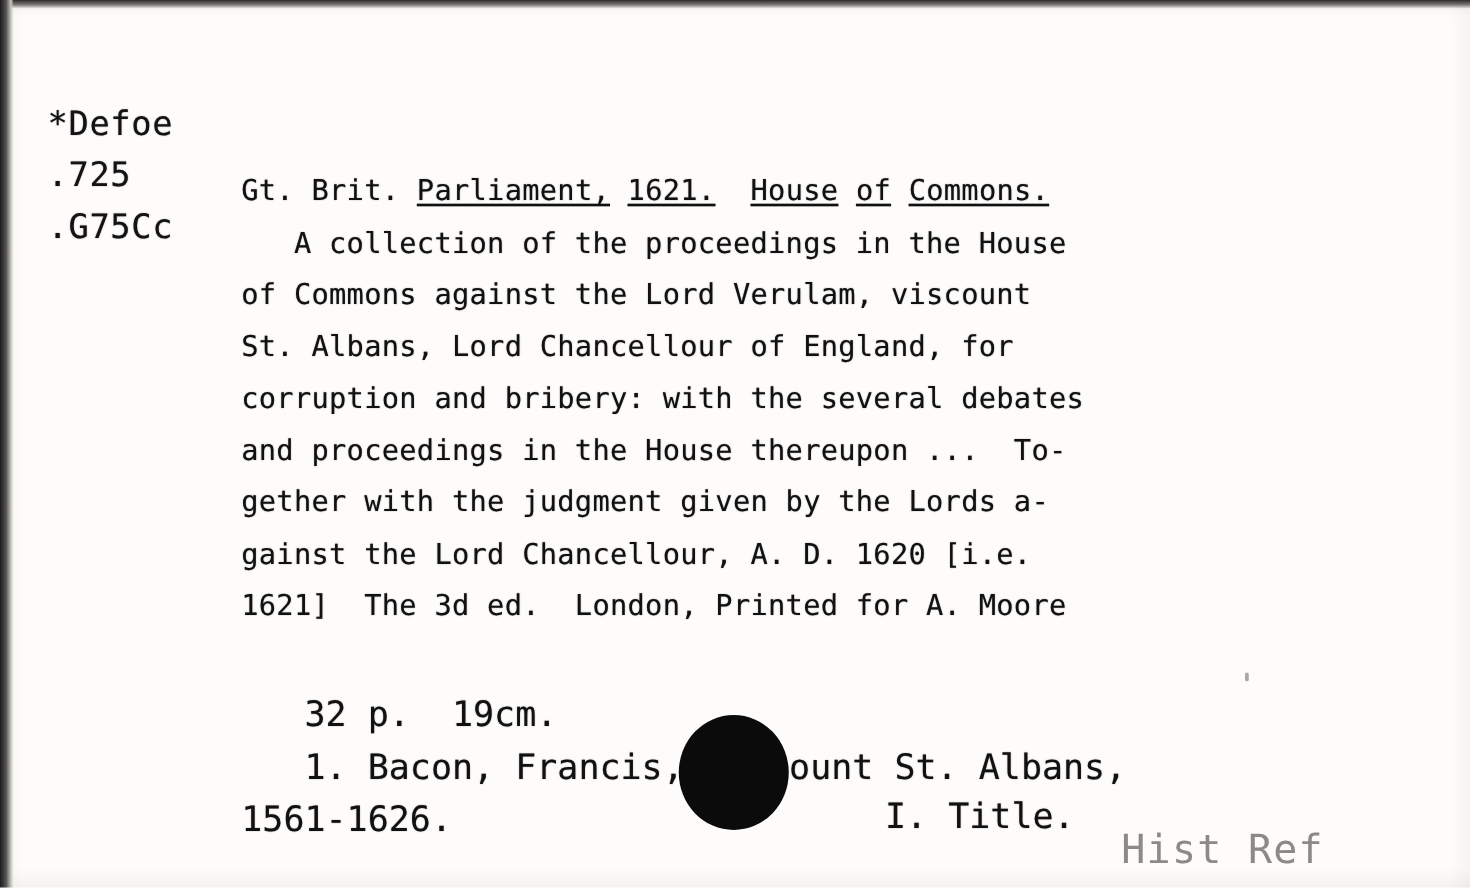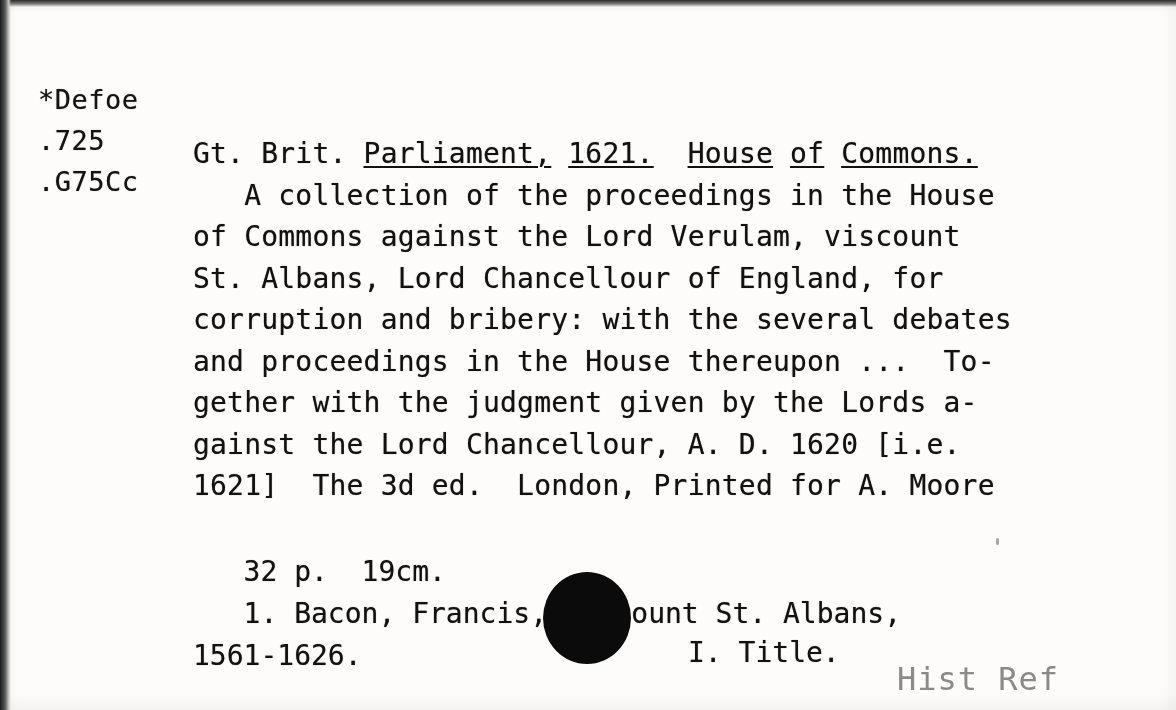--- a/index.html
+++ b/index.html
@@ -71,21 +71,21 @@
   #callnum .cn-indent {
     padding-left: 14px;
   }
 
   
   #body-block {
     position: absolute;
     left: 193px;
     top: 133px;
     width: 965px;
-    font-size: 28px;
+    font-size: 23px;
     line-height: 41.5px;
     color: #111111;
     letter-spacing: 0.2px;
     text-shadow: 0 0 1px rgba(0,0,0,0.5);
   }
   .body-line {
     white-space: pre;
     height: 41.5px;
   }
   .u {
@@ -113,21 +113,21 @@
     width: 965px;
     font-size: 28px;
     line-height: 41.5px;
     color: #111111;
     text-shadow: 0 0 1px rgba(0,0,0,0.5);
   }
   #tracing .body-line { white-space: pre; }
 
   #title-entry {
     position: absolute;
-    left: 688px;
+    left: 708px;
     top: 636px;
     font-size: 28px;
     color: #111111;
     white-space: pre;
     text-shadow: 0 0 1px rgba(0,0,0,0.5);
   }
 
   #hist-ref {
     position: absolute;
     left: 897px;

